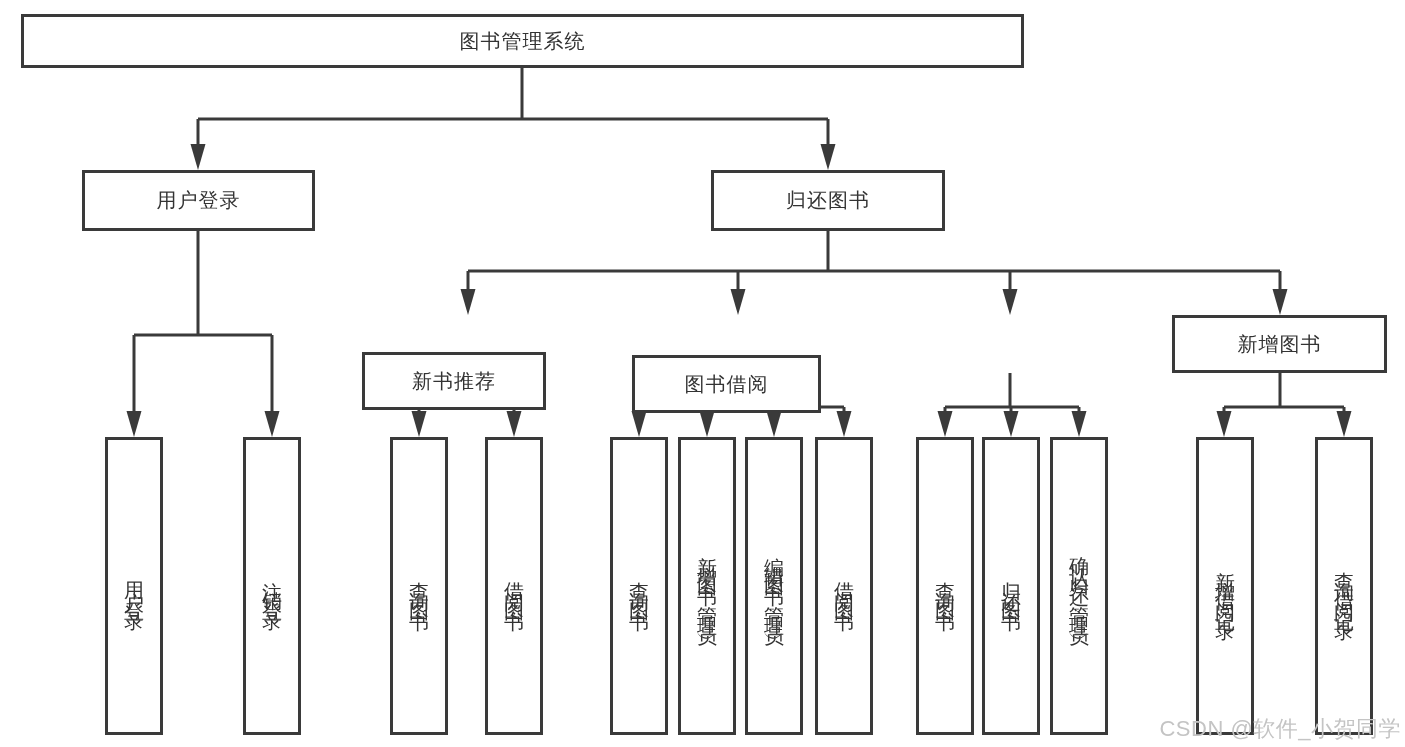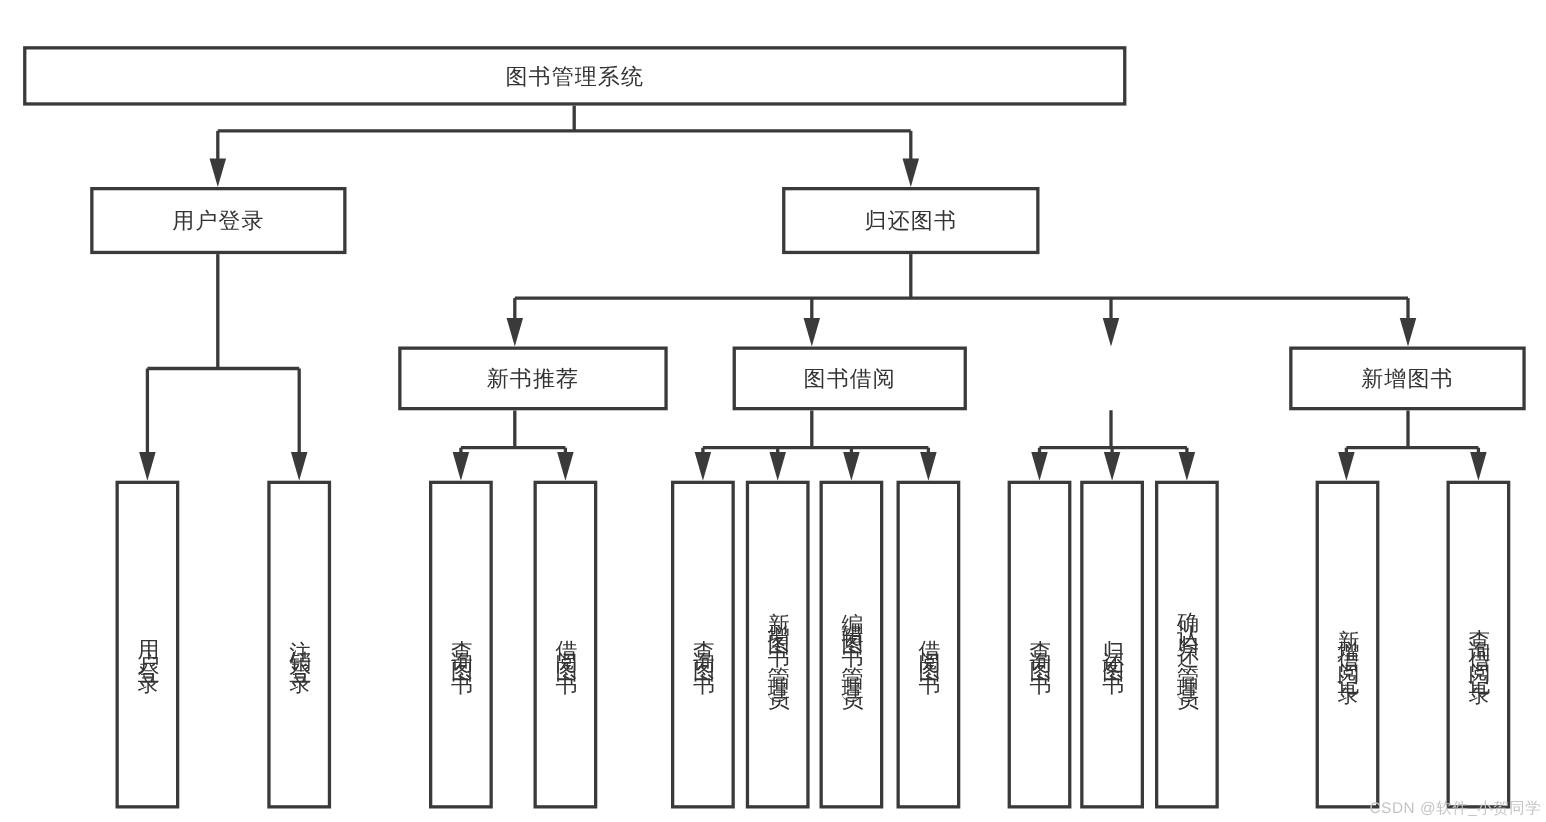--- a/index.html
+++ b/index.html
@@ -8,31 +8,31 @@
     font-family:"Liberation Sans","DejaVu Sans",sans-serif;color:#333333;overflow:hidden;
   }
   svg.connectors{position:absolute;left:0;top:0;z-index:1;}
   svg.connectors path, svg.connectors line{stroke:#3a3a3a;stroke-width:3;fill:none;}
   svg.connectors polygon{fill:#3a3a3a;stroke:none;}
   .node{
     position:absolute;box-sizing:border-box;background:#ffffff;border:3px solid #3a3a3a;
     display:flex;align-items:center;justify-content:center;z-index:2;
     font-size:20px;letter-spacing:1px;color:#333333;
   }
-  .root{left:21px;top:14px;width:1003px;height:54px;margin-top:28px;}
+  .root{left:21px;top:14px;width:1003px;height:54px;}
   .l2{top:170px;height:61px;}
   .l3{top:315px;height:58px;}
   .leaf{top:437px;width:58px;height:298px;}
   .vtext{
     writing-mode:vertical-rl;text-orientation:mixed;
     font-size:20px;letter-spacing:10px;line-height:1.15;white-space:nowrap;
   }
   .watermark{
     position:absolute;right:4px;bottom:3px;z-index:5;
-    font-size:14px;color:#c4c4c4;letter-spacing:0.5px;
+    font-size:22px;color:#c4c4c4;letter-spacing:0.5px;
   }
 </style>
 </head>
 <body>
 
 <div class="canvas">
 
   <svg id="conn" class="connectors" width="1405" height="747" viewBox="0 0 1405 747">
     <path d="M522 68 V119 M198 119 H828"></path>
     <path d="M198 231 V335 M134 335 H272"></path>
@@ -79,22 +79,22 @@
       <polygon points="1216.5,411 1231.5,411 1224,437"></polygon>
       <line x1="1344" y1="407" x2="1344" y2="419"></line>
       <polygon points="1336.5,411 1351.5,411 1344,437"></polygon>
     </svg>
 
   <div class="node root">图书管理系统</div>
 
   <div class="node l2" style="left:82px;width:233px;">用户登录</div>
   <div class="node l2" style="left:711px;width:234px;">归还图书</div>
 
-  <div class="node l3" style="left:362px;width:245px;">新书推荐</div>
-  <div class="node l3" style="left:666px;width:213px;">图书借阅</div>
+  <div class="node l3" style="left:362px;width:184px;margin-top:37px;">新书推荐</div>
+  <div class="node l3" style="left:632px;width:189px;margin-top:40px;">图书借阅</div>
   <div class="node l3" style="left:1172px;width:215px;">新增图书</div>
 
   <div class="node leaf" style="left:105px;">
     <span class="vtext">用户登录</span>
   </div>
   <div class="node leaf" style="left:243px;">
     <span class="vtext">注销登录</span>
   </div>
 
   <div class="node leaf" style="left:390px;">

